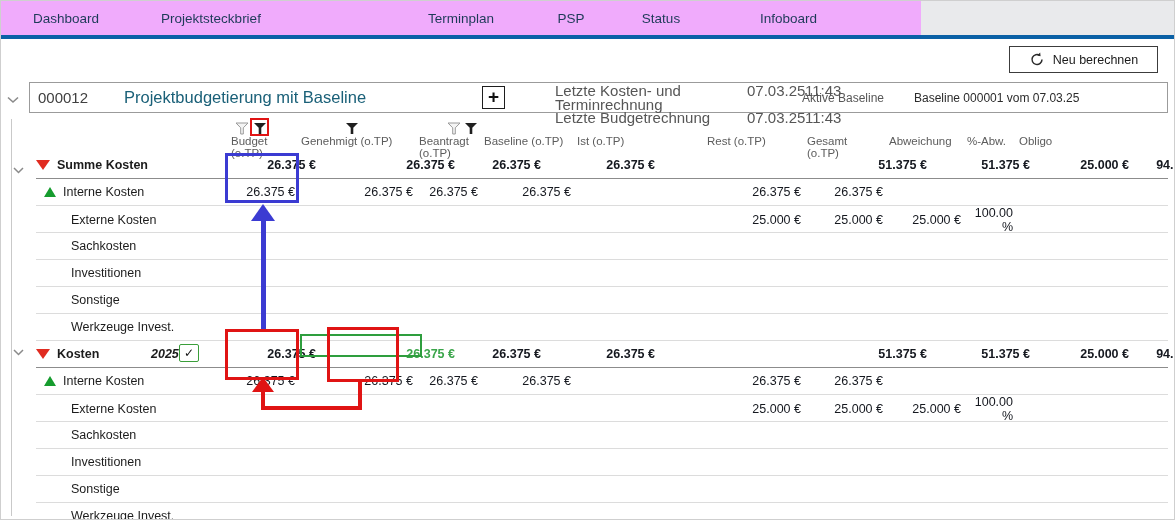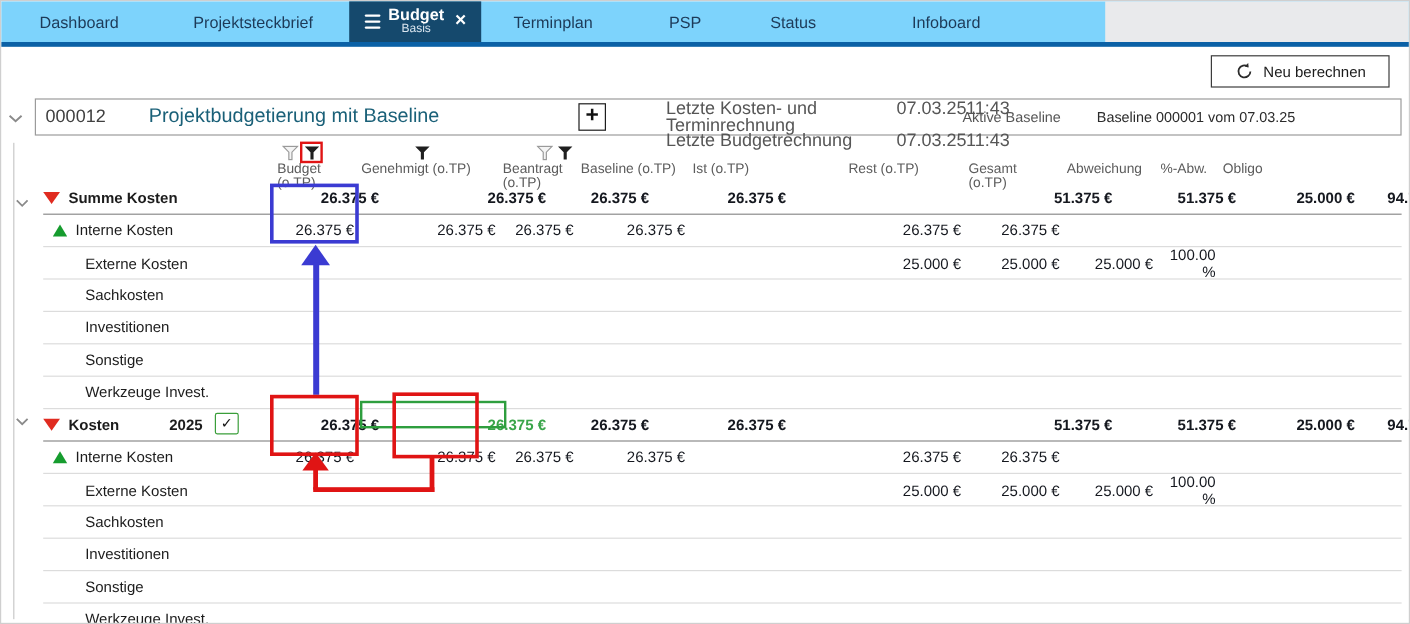--- a/index.html
+++ b/index.html
@@ -1,19 +1,19 @@
 <!DOCTYPE html>
 <html style="--anno-red: #e01414; --anno-blue: #3b3bd2; --anno-green: #2e9e3e; --green-value: #3aa54a;"><head>
 <meta charset="utf-8">
 <style>
   html,body{margin:0;padding:0;background:#e8e8e8;}
   .screen{position:relative;width:1175px;height:520px;background:#fff;overflow:hidden;
           font-family:"Liberation Sans","DejaVu Sans",sans-serif;border:1px solid #cfcfcf;box-sizing:border-box;}
   
-  .tabbar{position:absolute;left:0;top:0;width:1175px;height:34px;background:#7dd3fc;}
+  .tabbar{position:absolute;left:0;top:0;width:1175px;height:34px;background:#f0abfc;}
   .tabbar .right-block{position:absolute;left:920px;top:0;right:0;height:34px;background:#e9eaec;}
   .tab{position:absolute;top:0;height:34px;display:flex;align-items:center;justify-content:center;
        font-size:13.5px;color:#1d3a58;cursor:pointer;white-space:nowrap;}
   .t0{left:20px;width:90px}.t1{left:145px;width:130px}.t3{left:415px;width:90px}
   .t4{left:540px;width:60px}.t5{left:625px;width:70px}.t6{left:745px;width:85px}.t7{left:845px;width:95px}
   .tab.active{left:290px;width:110px;background:#15496d;color:#fff;gap:7px;}
   .tab.active .tlabels{display:flex;flex-direction:column;align-items:center;line-height:1.05;}
   .tab.active .main{font-weight:700;font-size:13.5px;}
   .tab.active .sub{font-size:10px;color:#d8e4ee;}
   .hamb{display:flex;flex-direction:column;gap:2.5px;}
@@ -45,21 +45,21 @@
   .hcell{text-align:left;padding-right:10px;font-size:11.5px;color:#5c5c5c;box-sizing:border-box;cursor:pointer;}
   .rows{position:absolute;left:35px;top:151px;width:1132px;}
   .trow{height:26px;border-bottom:1px solid #dcdcdc;align-items:center;}
   .trow.group{border-bottom-color:#8c8c8c;gap:21px;}
   .trow.group .v,.trow.group .rlabel,.trow.group .year{font-weight:700;}
   .label-cell{position:relative;display:flex;align-items:center;height:100%;font-size:12.5px;color:#1c1c1c;}
   .tri{width:0;height:0;flex:0 0 auto;margin-right:7px;}
   .tri.down{border-left:7px solid transparent;border-right:7px solid transparent;border-top:10px solid #e02b20;}
   .tri.up{border-left:6.5px solid transparent;border-right:6.5px solid transparent;border-bottom:10px solid #169c2e;margin-left:8px;}
   .label-cell.plain .rlabel{padding-left:35px;}
-  .year{position:absolute;left:105px;font-size:12.5px;color:#1c1c1c;}
+  .year{position:absolute;left:115px;font-size:12.5px;color:#1c1c1c;font-style:italic;}
   .cbx{position:absolute;left:143px;top:3px;width:20px;height:18px;border:1.5px solid #3a9e3a;border-radius:2px;
        background:#fff;box-sizing:border-box;display:flex;align-items:center;justify-content:center;cursor:pointer;}
   .cbx .check{font-size:12px;font-weight:700;color:#111;line-height:1;}
   .v{text-align:right;padding-right:6px;font-size:12.5px;color:#15181f;box-sizing:border-box;height:100%;
      display:flex;align-items:center;justify-content:flex-end;}
   .v.green-val{color:var(--green-value,#3aa54a);}
   .row-chevron{position:absolute;cursor:pointer;}
   
   .anno{position:absolute;pointer-events:none;z-index:40;}
   .red-filter-box{left:249px;top:117px;width:19px;height:18px;border:2px solid var(--anno-red);box-sizing:border-box;}
@@ -76,32 +76,20 @@
 </style>
 </head>
 <body>
 
 <div class="screen">
 
   <div class="tabbar">
     <div class="right-block"></div>
     <div class="tab t0">Dashboard</div>
     <div class="tab t1">Projektsteckbrief</div>
-    <div class="tab active">
-      <span class="hamb">
-          <i></i>
-          <i></i>
-          <i></i>
-        </span>
-      <span class="tlabels">
-        <span class="main">Budget</span>
-        <span class="sub">Basis</span>
-      </span>
-      <span class="tab-close">×</span>
-    </div>
     <div class="tab t3">Terminplan</div>
     <div class="tab t4">PSP</div>
     <div class="tab t5">Status</div>
     <div class="tab t6">Infoboard</div>
   </div>
   <div class="blue-strip"></div>
 
   <div class="recalc">
     <svg width="16" height="15" viewBox="0 0 16 15">
       <path d="M13 7.5a5 5 0 1 1-2-4" fill="none" stroke="#2b2b2b" stroke-width="1.5"></path>

